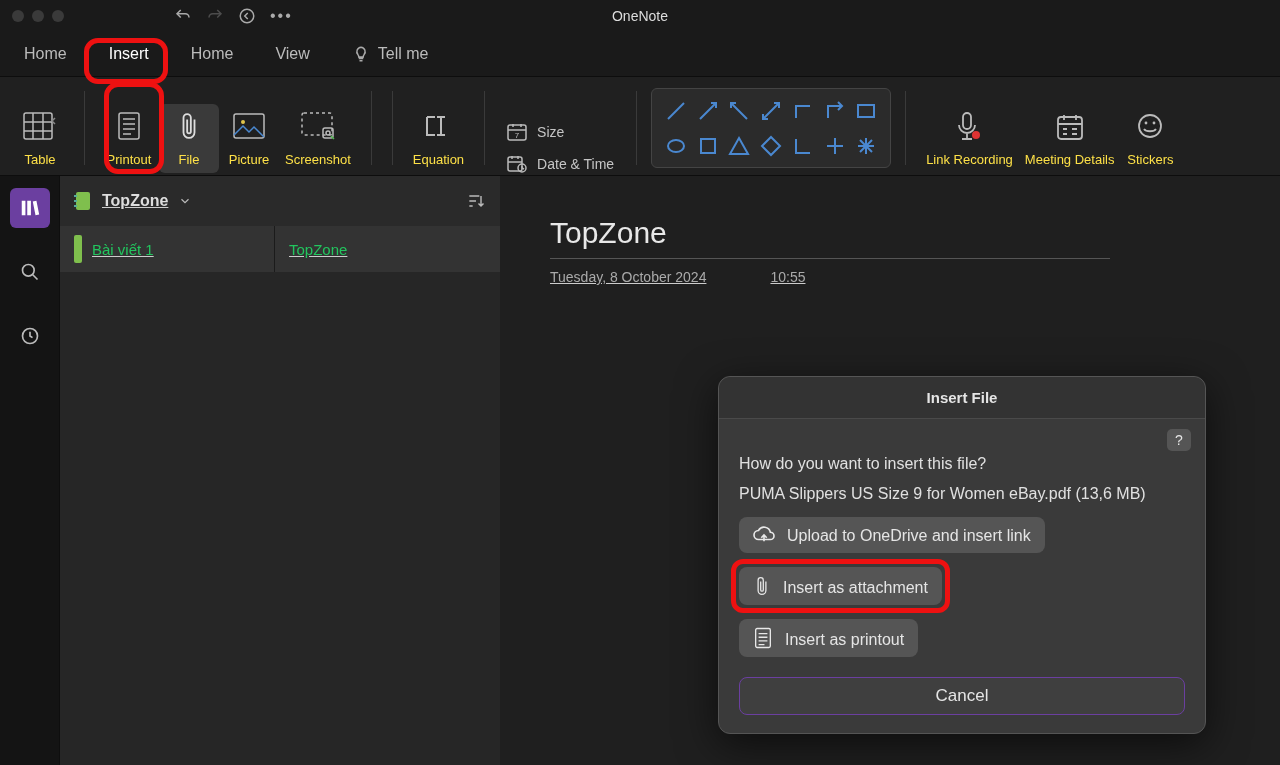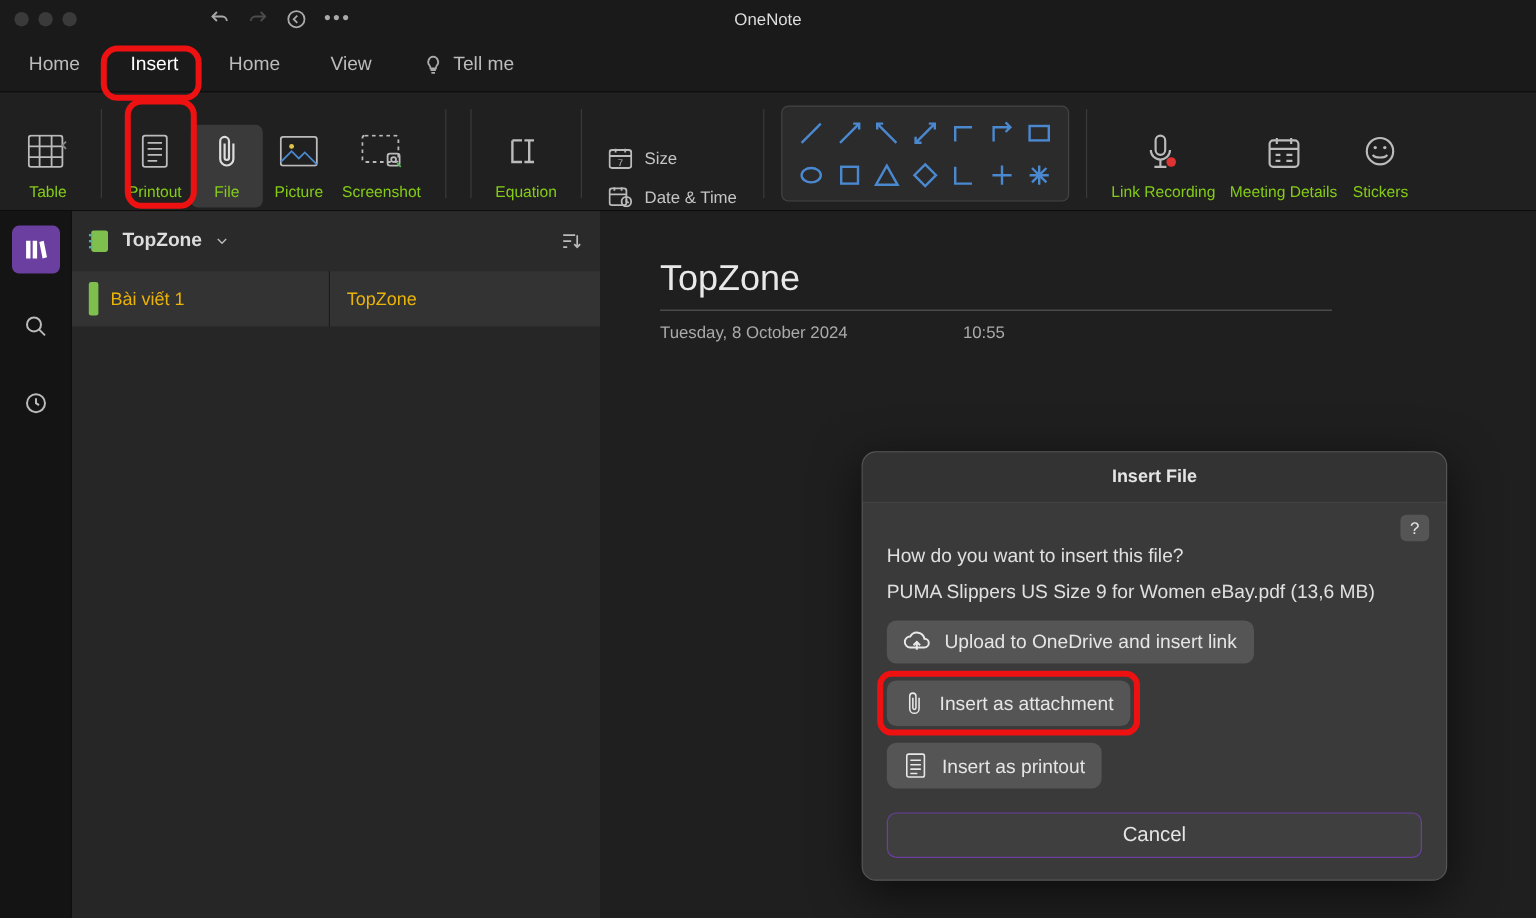--- a/index.html
+++ b/index.html
@@ -45,39 +45,40 @@
     border-top: 1px solid #0d0d0d;
     border-bottom: 1px solid #0d0d0d;
     display: flex; align-items: stretch;
     padding: 6px 10px 2px 10px;
     gap: 8px;
   }
   .ribbon .group { display:flex; align-items:flex-end; }
   .ribbon .sep { width:1px; background:#3a3a3a; margin: 8px 6px; }
   .ritem {
     display:flex; flex-direction:column; align-items:center; justify-content:center;
-    min-width:60px; padding: 4px 6px 6px 6px; gap:8px; font-size:13px; color:#84cc16;
+    min-width:60px; padding: 4px 6px 6px 6px; gap:8px; font-size:13px; color:#fde047;
     border-radius:6px; cursor:pointer;
   }
   .ritem .ico { height:36px; display:flex; align-items:center; justify-content:center; }
   .ritem.selected { background:#3a3a3a; }
   .small-stack { display:flex; flex-direction:column; justify-content:center; gap:14px; padding:0 8px; }
   .small-stack .row { display:flex; align-items:center; gap:10px; font-size:14px; color:#c5c5c5; }
 
   .shapes-pal {
     width:240px; height:80px; background:#2b2b2b; border:1px solid #444; border-radius:6px;
     display:grid; grid-template-columns: repeat(7, 1fr); align-items:center; justify-items:center;
     padding: 4px 8px; color:#4a88d0;
   }
   .shapes-pal svg { stroke:#4a88d0; }
 
   
   .body {
     display:flex; height: calc(765px - 32px - 44px - 100px);
     background:#1e1e1e;
+    text-decoration:underline;
   }
   .rail {
     width:60px; background:#141414; display:flex; flex-direction:column; align-items:center;
     padding-top:12px; gap:24px; border-right:1px solid #0e0e0e;
   }
   .rail .railitem { width:40px; height:40px; display:flex; align-items:center; justify-content:center; border-radius:6px; cursor:pointer; }
   .rail .railitem.active { background:#6b3fa0; color:#fff; }
 
   .sidebar {
     width: 440px; background:#262626; display:flex; flex-direction:column;
@@ -86,30 +87,30 @@
     height:50px; display:flex; align-items:center; padding:0 14px; gap:10px;
     background:#2a2a2a; color:#ddd; font-size:16px; font-weight:600;
     justify-content:space-between;
   }
   .nb-header .left { display:flex; align-items:center; gap:10px; }
   .list-cols { display:flex; }
   .col-sections { width: 215px; border-right:1px solid #1b1b1b; }
   .col-pages { flex:1; }
   .section-item, .page-item {
     height:46px; display:flex; align-items:center; padding:0 14px; gap:10px;
-    background:#333; color:#eab308; font-size:15px; cursor:pointer;
+    background:#333; color:#22c55e; font-size:15px; cursor:pointer;
   }
   .section-item .sectab { width:8px; height:28px; background:#7fbf4d; border-radius:2px; }
 
   .canvas { flex:1; background:#1f1f1f; padding: 40px 50px; position:relative; }
   .page-title-inp {
     font-size:30px; font-weight:400; color:#e8e8e8; background:transparent; border:none; outline:none;
     border-bottom:1px solid #555; padding-bottom:8px; width:560px;
   }
-  .page-meta { display:flex; gap:96px; margin-top:10px; color:#aaa; font-size:14px; }
+  .page-meta { display:flex; gap:64px; margin-top:10px; color:#aaa; font-size:14px; }
 
   
   .dialog {
     position:absolute; left:718px; top:376px; width:488px;
     background:#3a3a3a; border:1px solid #555; border-radius:12px; box-shadow:0 10px 40px rgba(0,0,0,.6);
     color:#e5e5e5;
   }
   .dialog .dlg-title {
     text-align:center; padding:12px 0; font-size:15px; font-weight:600;
     border-bottom:1px solid #4a4a4a; background:#333; border-radius:12px 12px 0 0;

